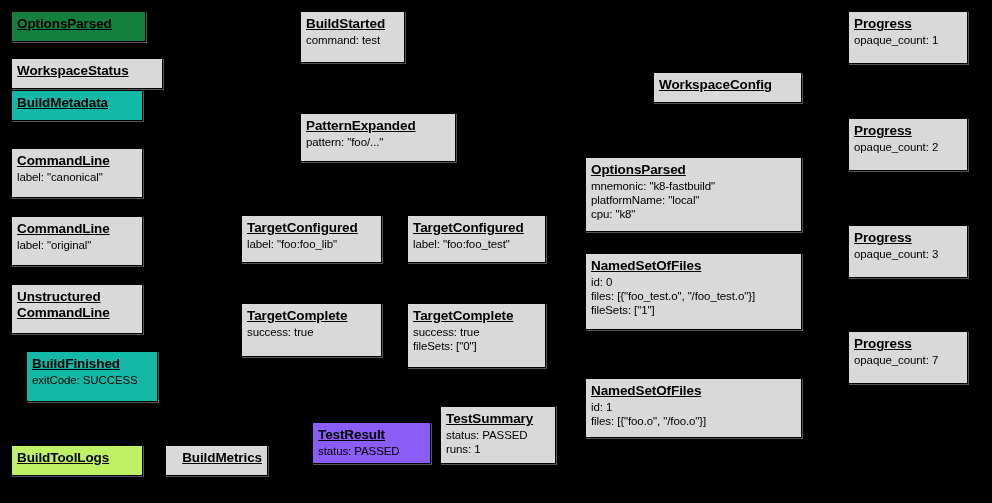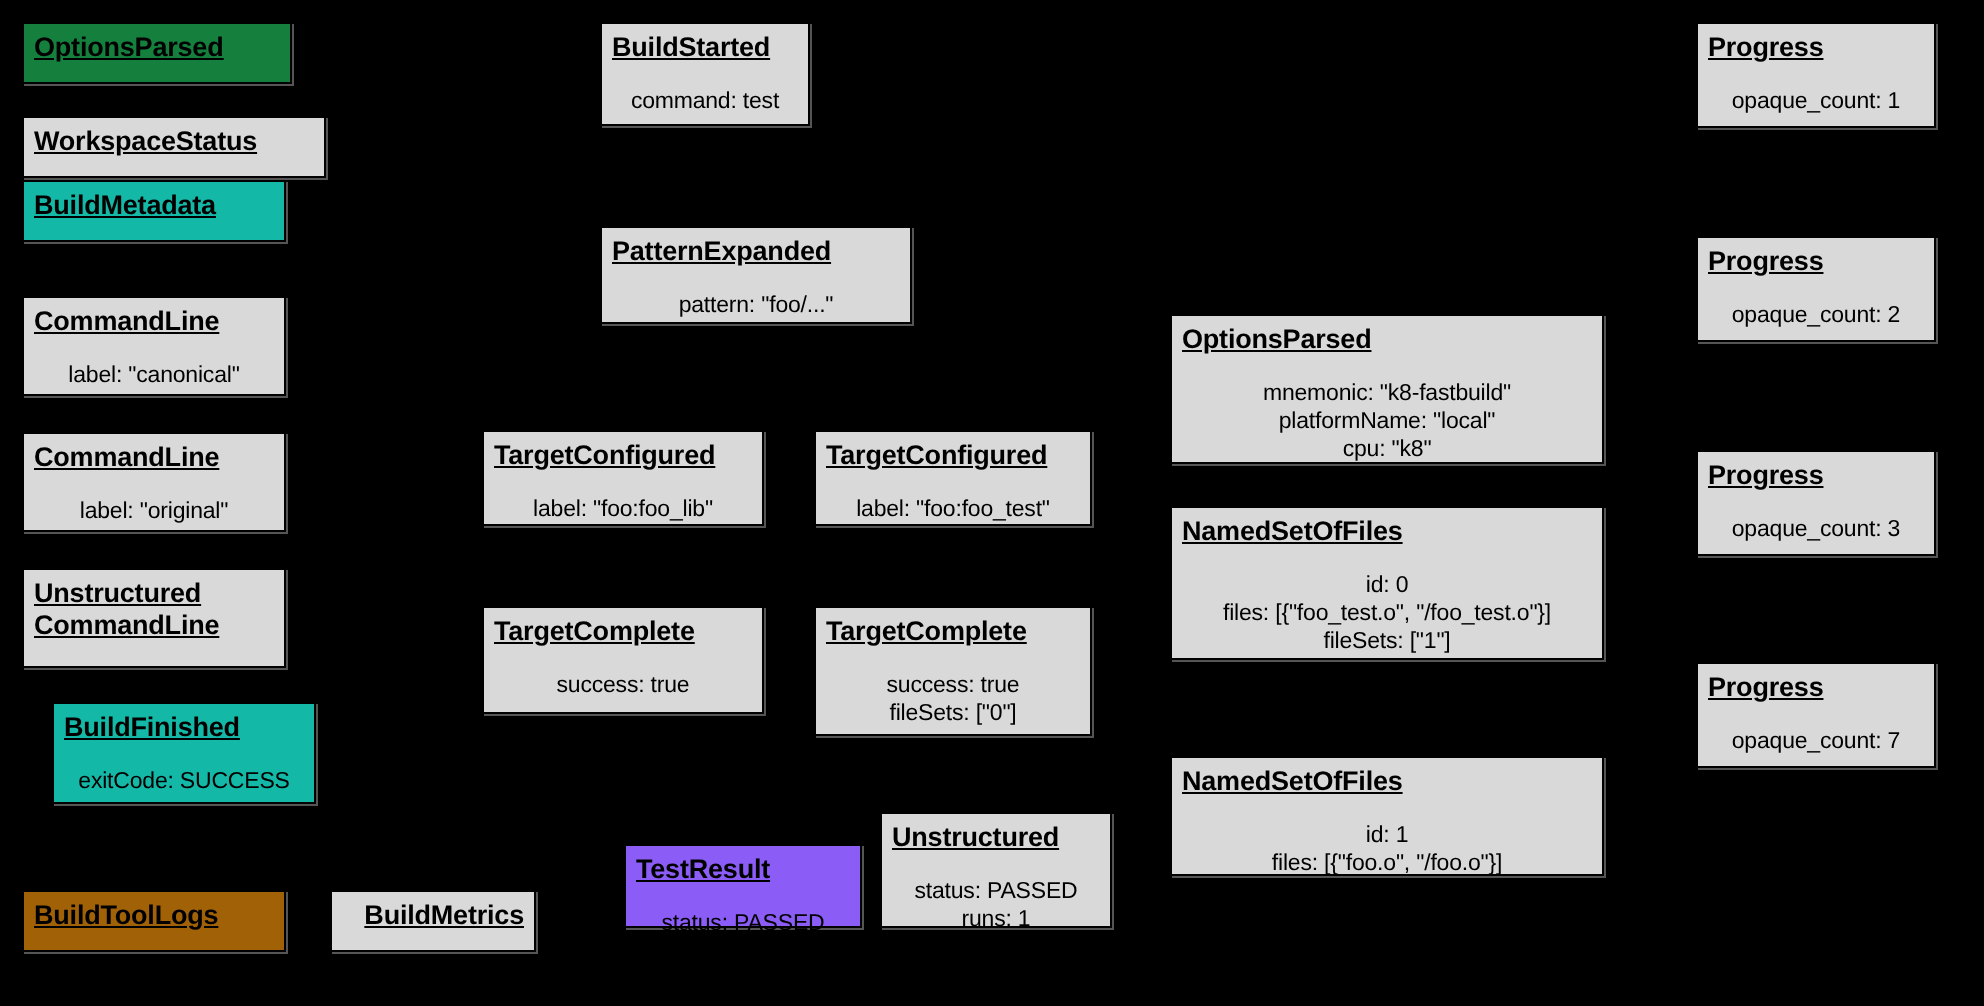--- a/index.html
+++ b/index.html
@@ -29,22 +29,21 @@
     font-weight: bold;
     text-decoration: underline;
     line-height: 16px;
     white-space: nowrap;
     letter-spacing: -0.1px;
   }
   .node-title.wrap {
     white-space: normal;
   }
   .node-fields {
-    margin-top: 12px;
-    text-align: center;
+    margin-top: 1px;
   }
   .node-field {
     font-size: 11.5px;
     line-height: 14px;
     white-space: nowrap;
     letter-spacing: -0.1px;
   }
   .node-fields:empty { display: none; }
 </style>
 </head>
@@ -74,21 +73,21 @@
     </div>
     <div class="node" style="left: 11px; top: 284px; width: 132px; height: 50px; background: rgb(217, 217, 217); border-color: rgb(0, 0, 0);">
       <div class="node-title wrap">Unstructured CommandLine</div>
     </div>
     <div class="node" style="left: 26px; top: 351px; width: 132px; height: 51px; background: #14b8a6; border-color: rgb(0, 0, 0);">
       <div class="node-title">BuildFinished</div>
       <div class="node-fields">
         <div class="node-field">exitCode: SUCCESS</div>
       </div>
     </div>
-    <div class="node" style="left: 11px; top: 445px; width: 132px; height: 31px; background: #a16207; border-color: rgb(0, 0, 0);">
+    <div class="node" style="left: 11px; top: 445px; width: 132px; height: 31px; background: #bef264; border-color: rgb(0, 0, 0);">
       <div class="node-title">BuildToolLogs</div>
     </div>
     <div class="node" style="left: 165px; top: 445px; width: 103px; height: 31px; background: rgb(217, 217, 217); border-color: rgb(0, 0, 0); text-align: right;">
       <div class="node-title">BuildMetrics</div>
     </div>
     <div class="node" style="left: 300px; top: 11px; width: 105px; height: 52px; background: rgb(217, 217, 217); border-color: rgb(0, 0, 0);">
       <div class="node-title">BuildStarted</div>
       <div class="node-fields">
         <div class="node-field">command: test</div>
       </div>
@@ -124,25 +123,28 @@
         <div class="node-field">fileSets: ["0"]</div>
       </div>
     </div>
     <div class="node" style="left: 312px; top: 422px; width: 119px; height: 42px; background: #8b5cf6; border-color: rgb(0, 0, 0);">
       <div class="node-title">TestResult</div>
       <div class="node-fields">
         <div class="node-field">status: PASSED</div>
       </div>
     </div>
     <div class="node" style="left: 440px; top: 406px; width: 116px; height: 58px; background: rgb(217, 217, 217); border-color: rgb(0, 0, 0);">
-      <div class="node-title">Unstructured</div>
+      <div class="node-title">TestSummary</div>
       <div class="node-fields">
         <div class="node-field">status: PASSED</div>
         <div class="node-field">runs: 1</div>
       </div>
+    </div>
+    <div class="node" style="left: 653px; top: 72px; width: 149px; height: 31px; background: rgb(217, 217, 217); border-color: rgb(0, 0, 0);">
+      <div class="node-title">WorkspaceConfig</div>
     </div>
     <div class="node" style="left: 585px; top: 157px; width: 217px; height: 75px; background: rgb(217, 217, 217); border-color: rgb(0, 0, 0);">
       <div class="node-title">OptionsParsed</div>
       <div class="node-fields">
         <div class="node-field">mnemonic: "k8-fastbuild"</div>
         <div class="node-field">platformName: "local"</div>
         <div class="node-field">cpu: "k8"</div>
       </div>
     </div>
     <div class="node" style="left: 585px; top: 253px; width: 217px; height: 77px; background: rgb(217, 217, 217); border-color: rgb(0, 0, 0);">

